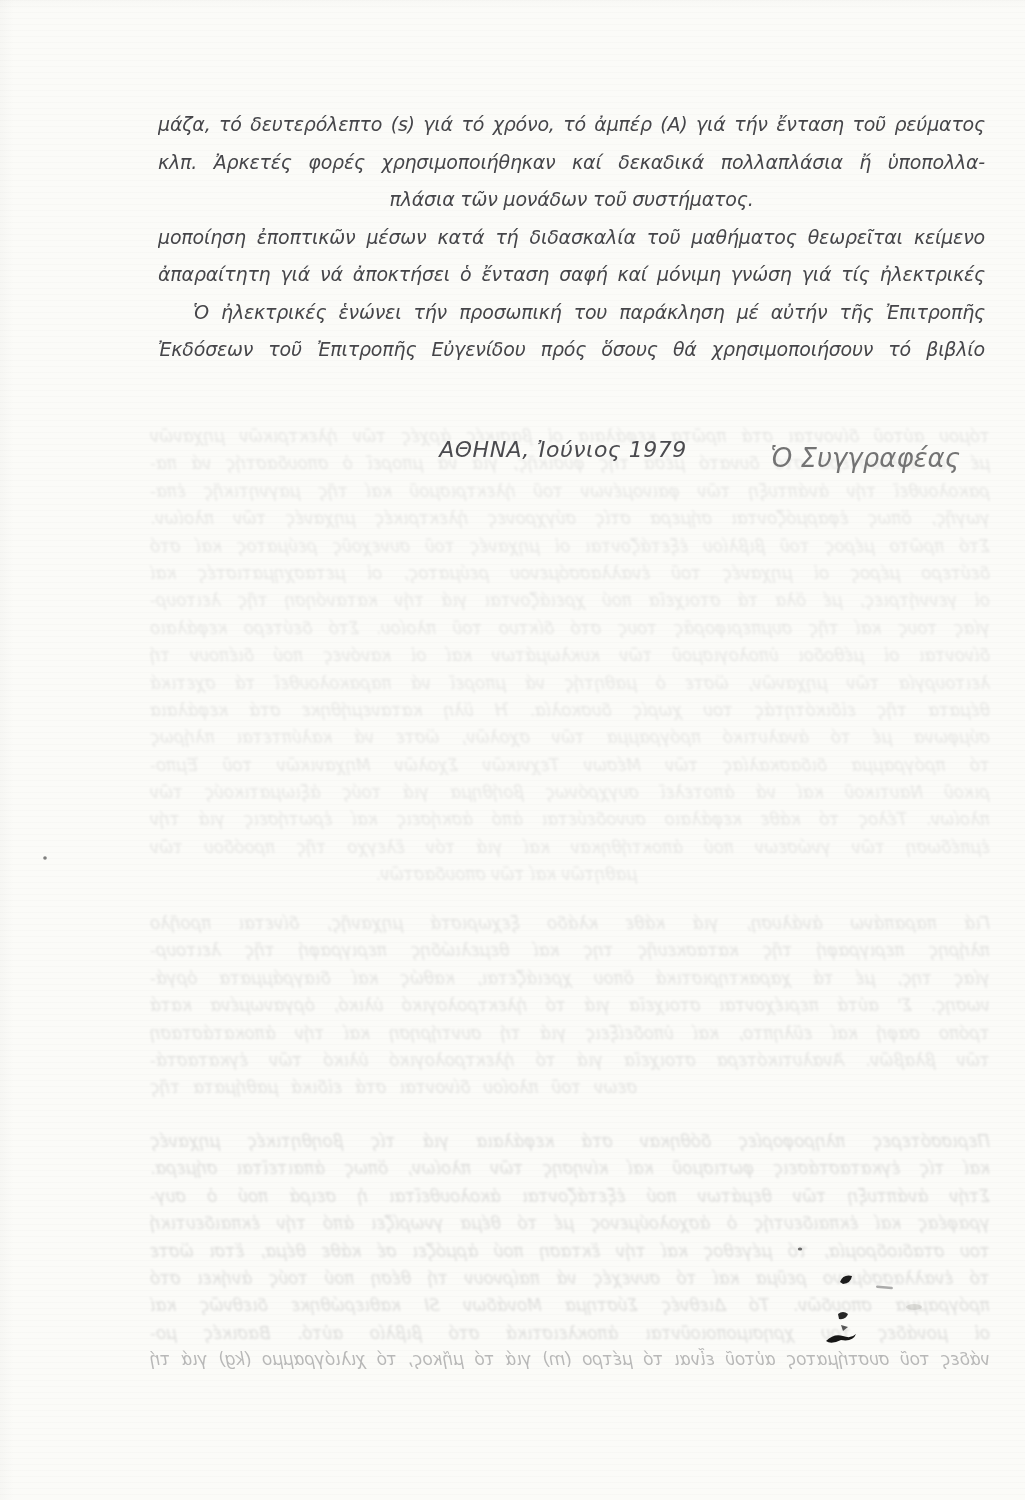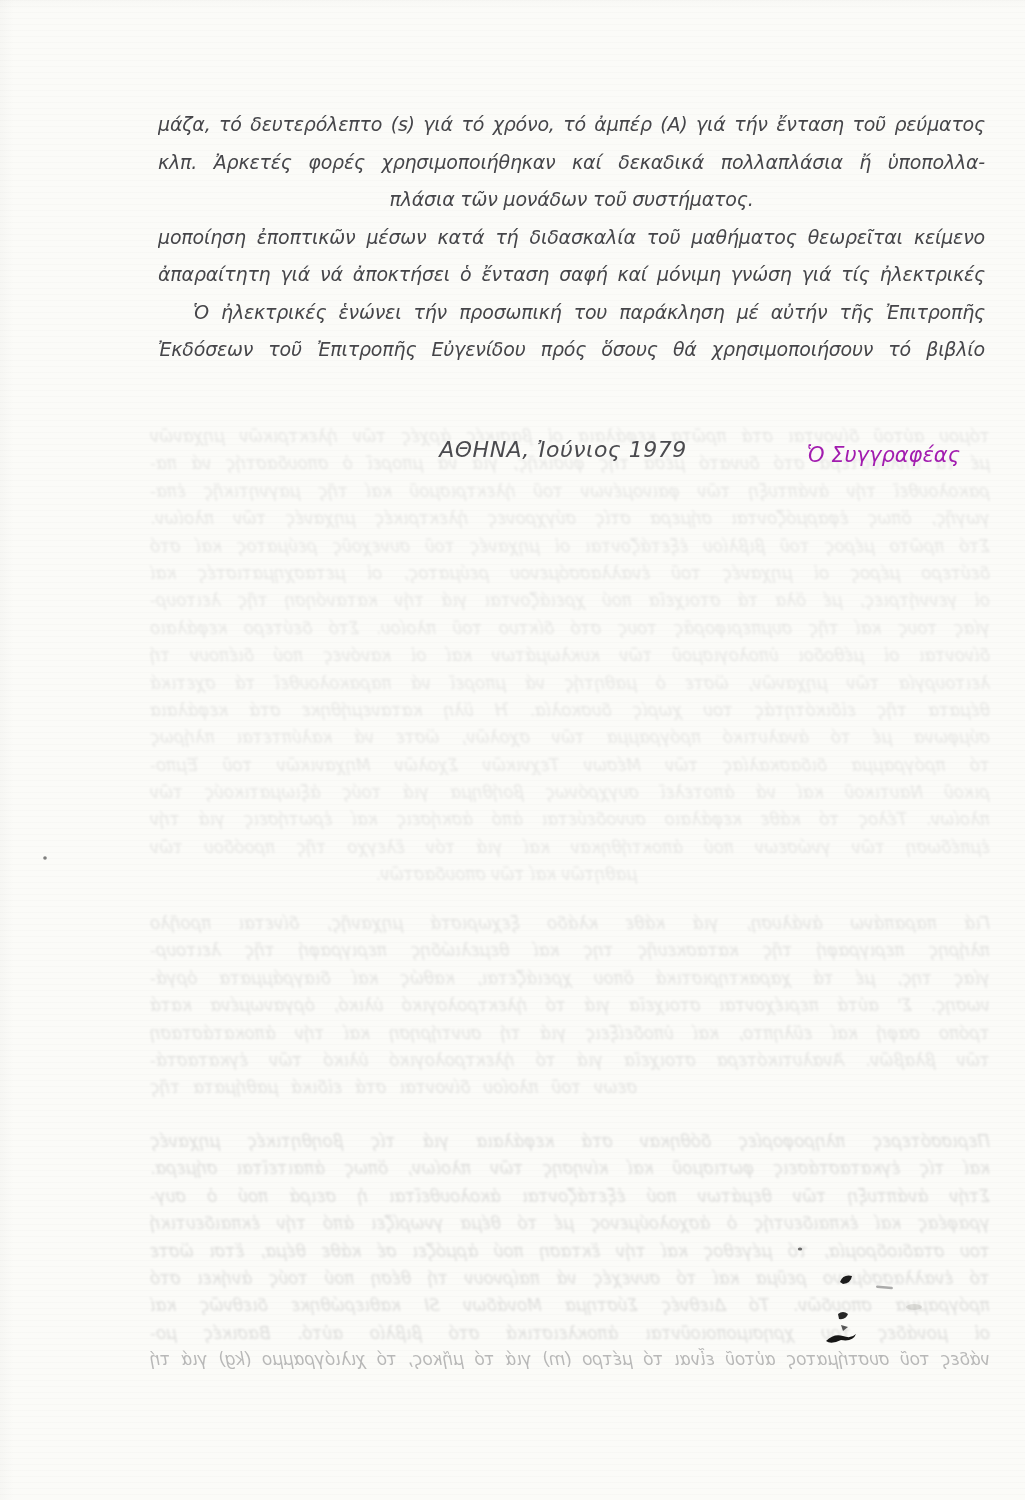--- a/index.html
+++ b/index.html
@@ -44,22 +44,22 @@
     text-align: center;
     font-size: 22px; font-style: italic;
     letter-spacing: 0.5px;
     color: #4a4a4e;
     margin-top: 43px;
   }
   .signature {
     position: absolute;
     left: 158px; top: 443px; width: 802px;
     text-align: right;
-    font-size: 21px; font-style: italic;
-    color: #a21caf;
+    font-size: 26px; font-style: italic;
+    color: #737373;
   }
 
   
   .bleed {
     position: absolute;
     left: 150px; width: 840px;
     transform: scaleX(-1);
     filter: blur(1.1px);
     color: #3a3a3e;
     pointer-events: none;

